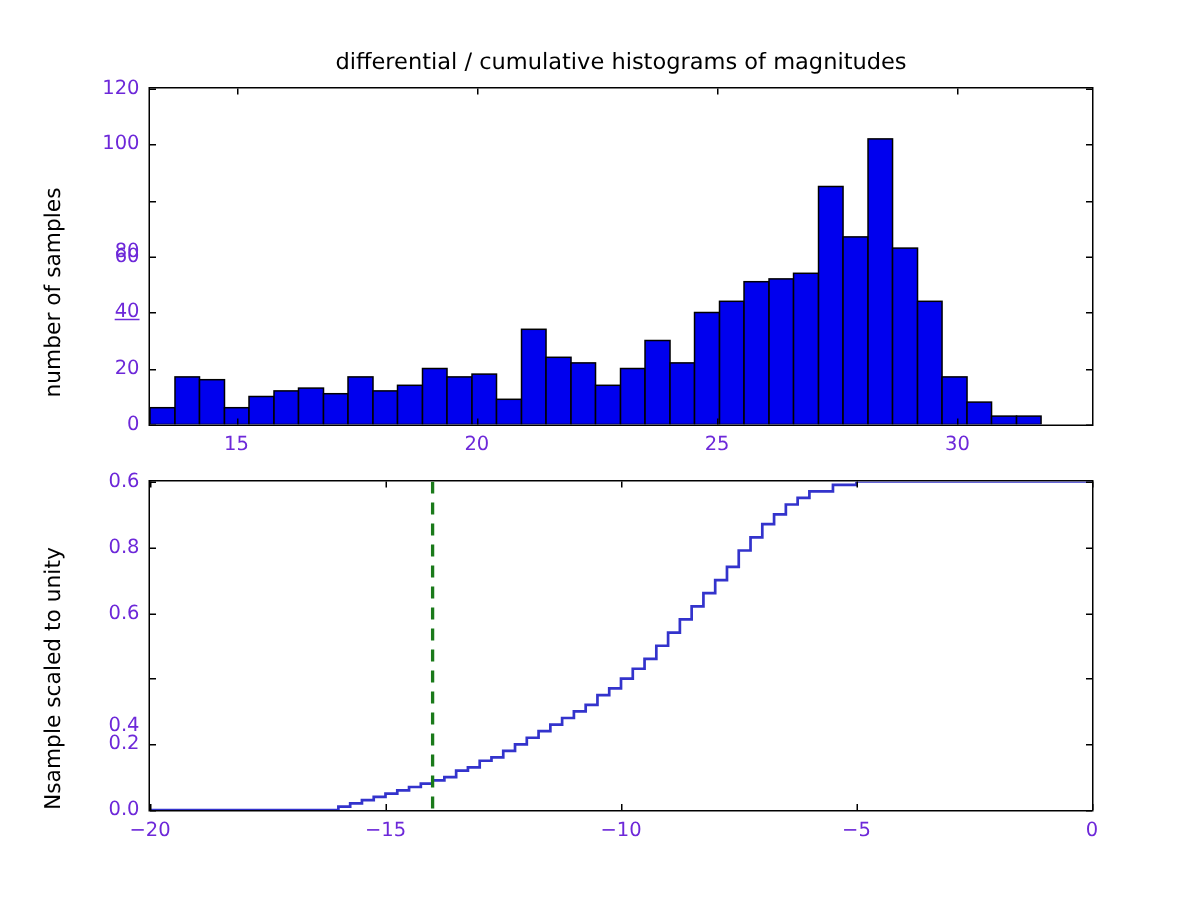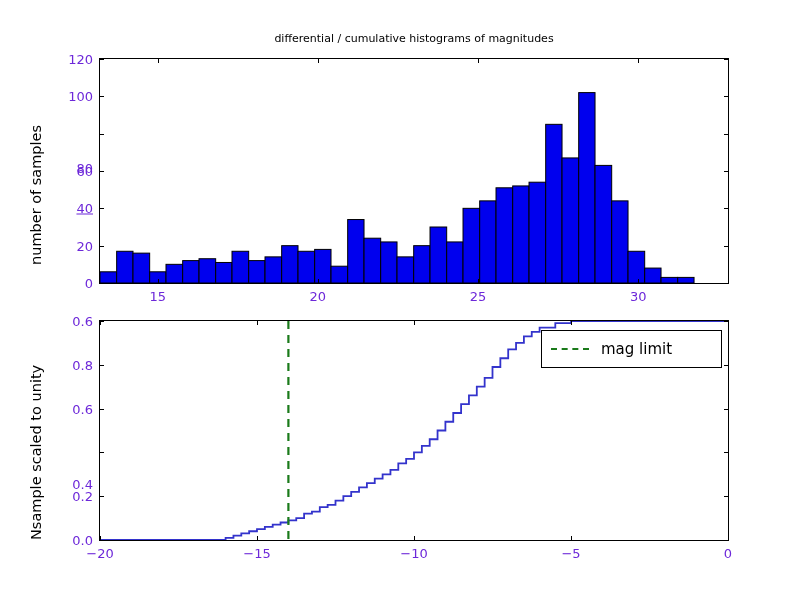--- a/index.html
+++ b/index.html
@@ -33,21 +33,21 @@
     overflow: hidden;
   }
 
   
   .fig-title {
     position: absolute;
     left: 99px;
     top: 32px;
     width: 630px;
     text-align: center;
-    font-size: 11px;
+    font-size: 15px;
     color: #000000;
     white-space: nowrap;
   }
 
   
   .tick-v {  
     position: absolute;
     width: 1px;
     background: #000000;
   }
@@ -236,18 +236,14 @@
       <div class="ticklabel xlab" style="left: 414px; top: 546px;">−10</div>
       <div class="tick-v" style="left: 571px; top: 536px; height: 4px;"></div>
       <div class="tick-v" style="left: 571px; top: 321px; height: 4px;"></div>
       <div class="ticklabel xlab" style="left: 571px; top: 546px;">−5</div>
       <div class="tick-v" style="left: 728px; top: 536px; height: 4px;"></div>
       <div class="tick-v" style="left: 728px; top: 321px; height: 4px;"></div>
       <div class="ticklabel xlab" style="left: 728px; top: 546px;">0</div>
     </div>
   <div class="axis-title ylabel-rot" style="left:28px; top:540px;">Nsample scaled to unity</div>
 
-  <div class="legend-box" style="left:541px; top:330px; width:181px; height:38px;">
-    <span class="legend-dash"></span>
-    <span class="legend-text">mag limit</span>
-  </div>
 
 </div>
 
 </body></html>

